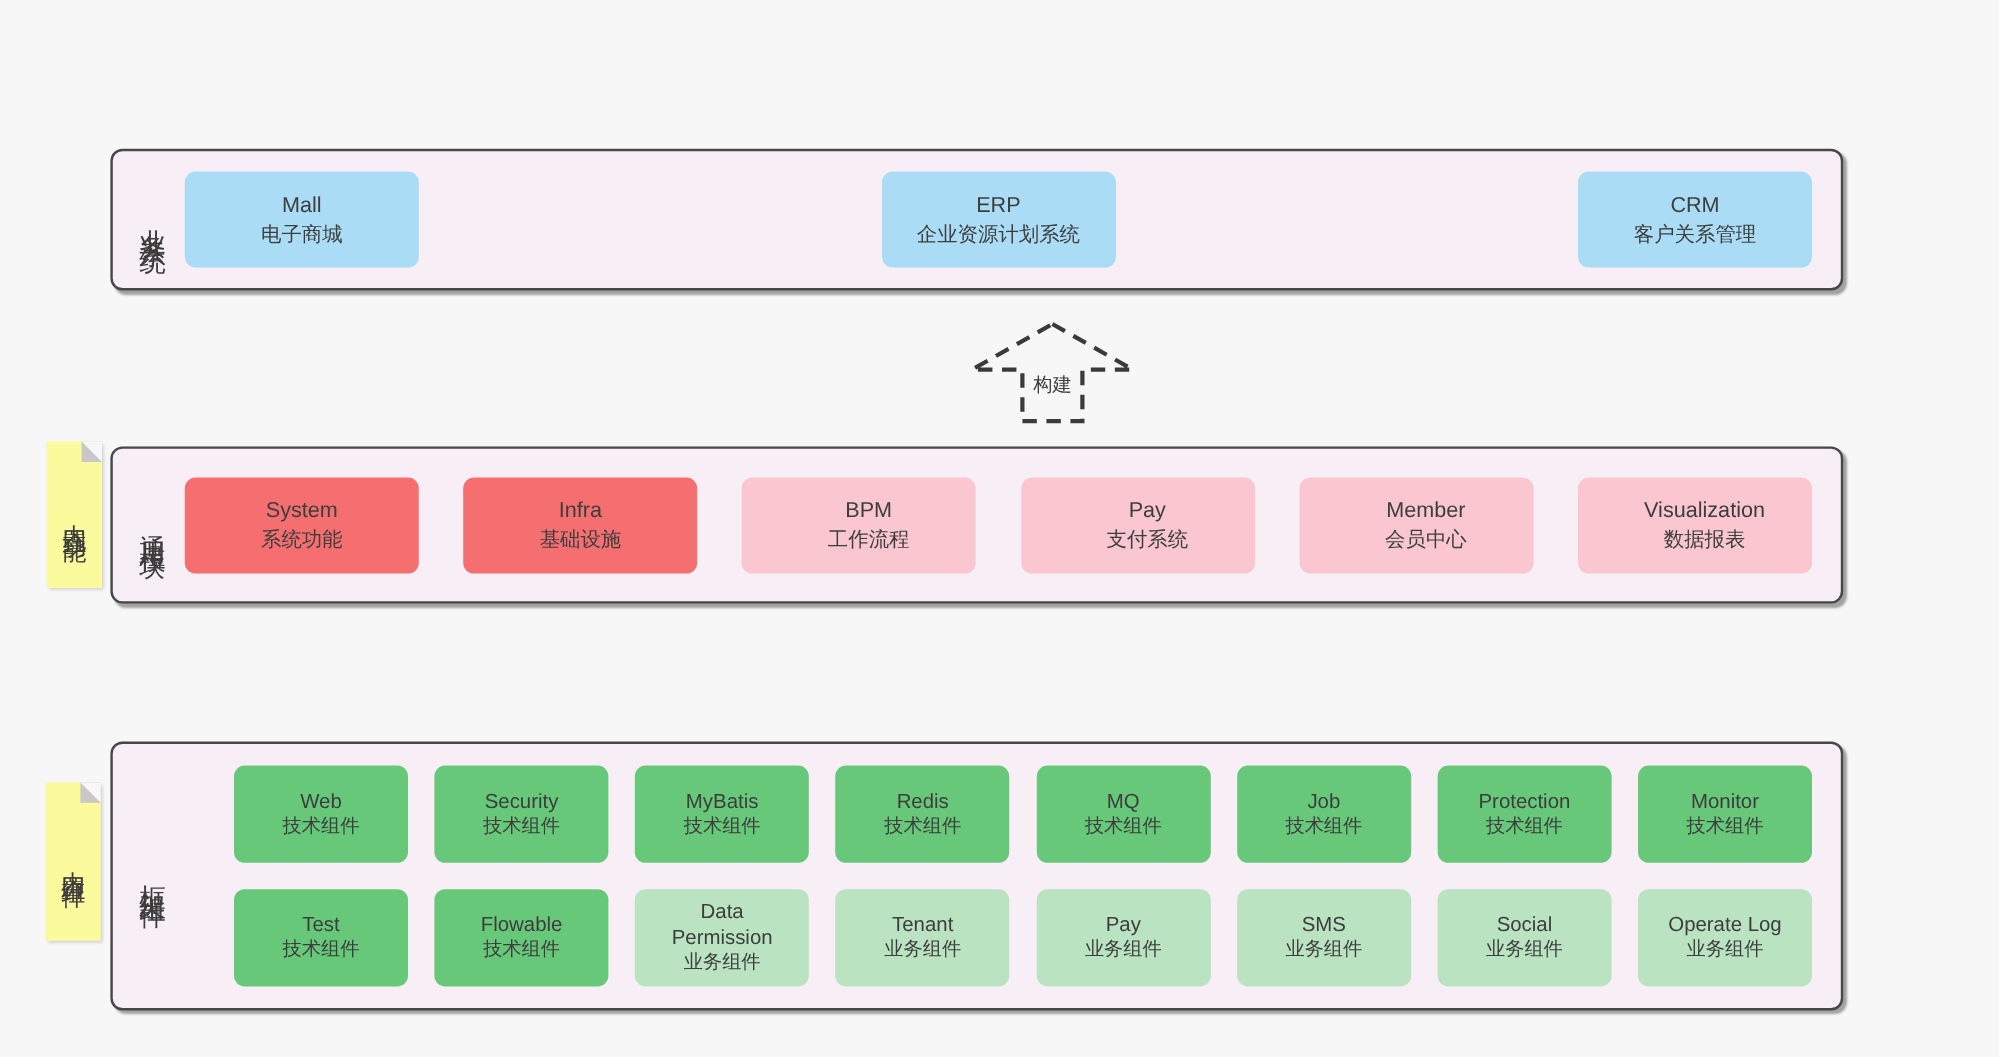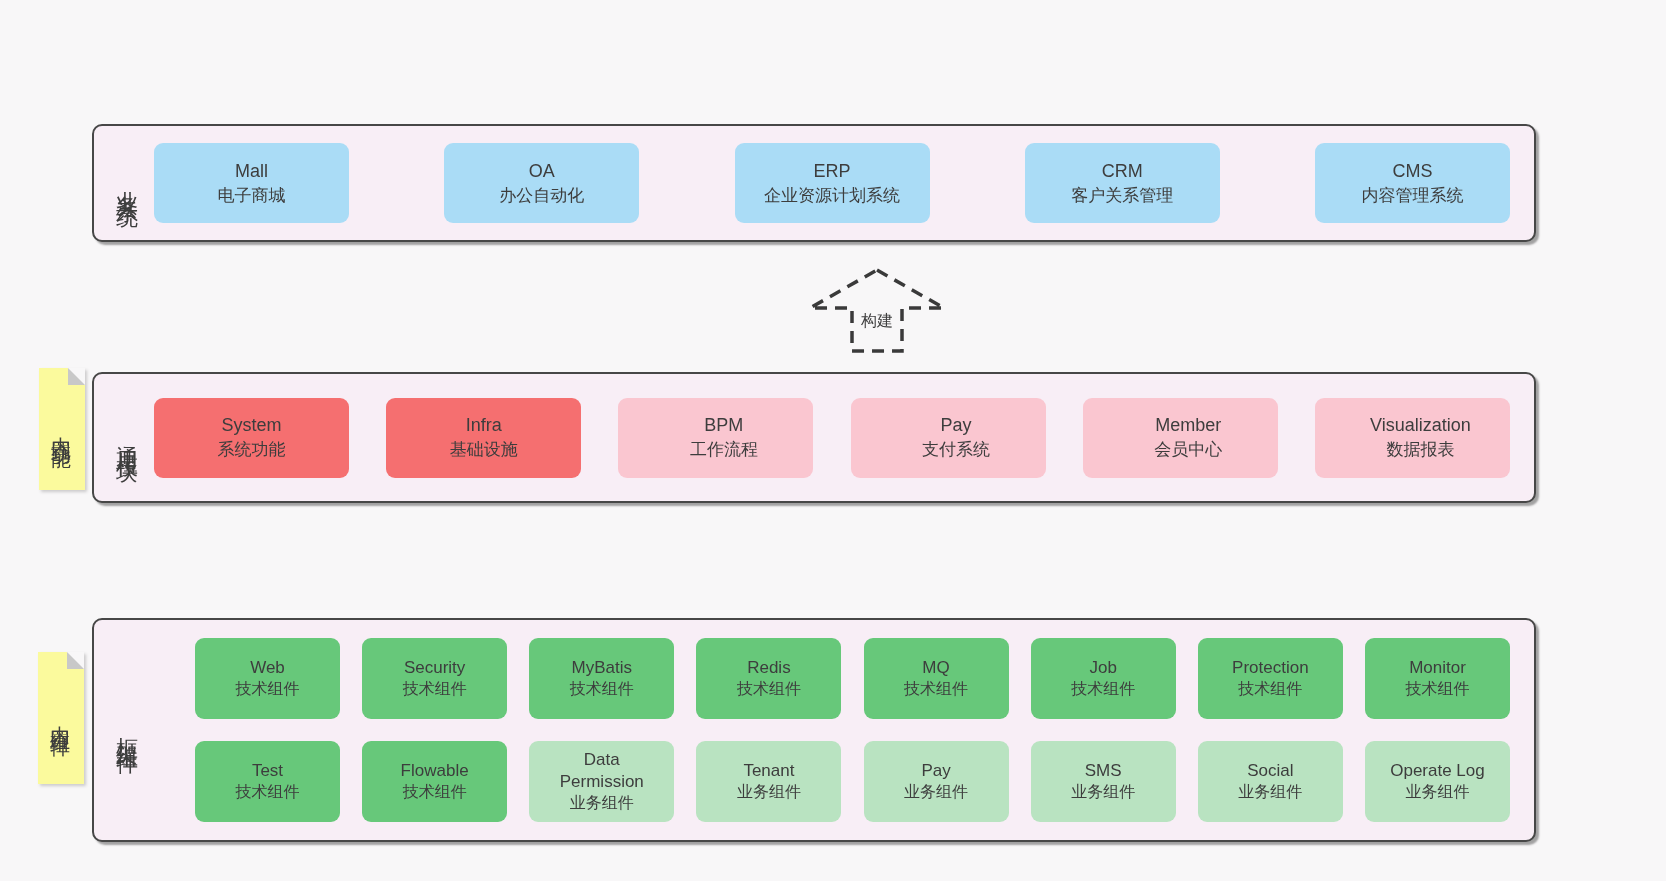--- a/index.html
+++ b/index.html
@@ -89,34 +89,26 @@
 <div class="stage">
 
   <div class="panel panel-business">
     <div class="side-label">业务系统</div>
     <div class="box-row">
       <div class="box v-blue">
         <div class="t">Mall</div>
         <div class="s">电子商城</div>
       </div>
       <div class="box v-blue">
-        <div class="t">OA</div>
-        <div class="s">办公自动化</div>
-      </div>
-      <div class="box v-blue">
         <div class="t">ERP</div>
         <div class="s">企业资源计划系统</div>
       </div>
       <div class="box v-blue">
         <div class="t">CRM</div>
         <div class="s">客户关系管理</div>
-      </div>
-      <div class="box v-blue">
-        <div class="t">CMS</div>
-        <div class="s">内容管理系统</div>
       </div>
     </div>
   </div>
 
   <div class="arrow-wrap arrow-build">
     <svg viewBox="0 0 150 88" width="150" height="88">
       <polygon points="75,4 142,42 100,42 100,85 50,85 50,42 8,42" fill="none" stroke="#3a3a3a" stroke-width="3.5" stroke-dasharray="12 8"></polygon>
     </svg>
     <div class="arrow-label">构建</div>
   </div>

